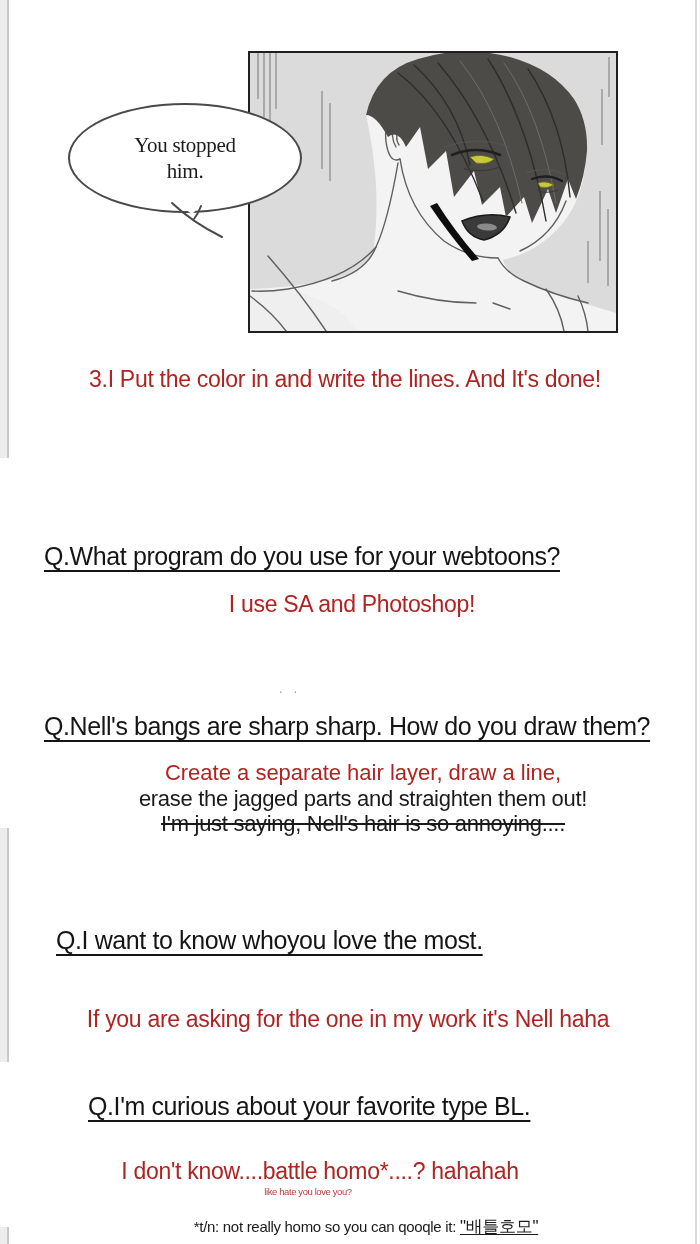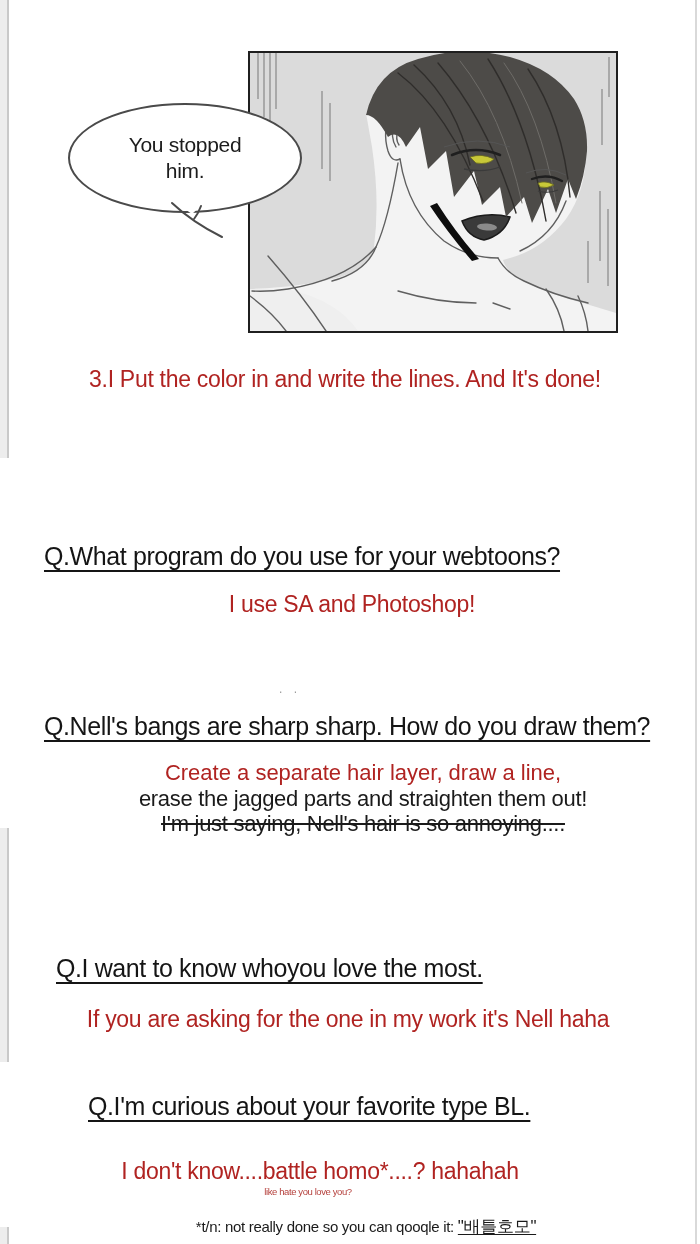--- a/index.html
+++ b/index.html
@@ -19,21 +19,21 @@
     background:#dbdbdb;border:2px solid #1f1f1f;box-sizing:border-box;z-index:1;
   }
   .panel svg{position:absolute;left:0;top:0;}
   
   .bubble{
     position:absolute;left:68px;top:103px;width:234px;height:110px;
     background:#ffffff;border:2px solid #4a4a4a;border-radius:50%;
     display:flex;flex-direction:column;align-items:center;justify-content:center;
     z-index:3;box-sizing:border-box;
   }
-  .bubble .line{font-size:21px;line-height:26px;color:#1c1c1c;letter-spacing:-0.3px;}
+  .bubble .line{font-size:21px;line-height:26px;color:#1c1c1c;letter-spacing:-0.3px;font-family:Liberation Serif, serif;}
   .tail{position:absolute;left:152px;top:200px;z-index:4;}
   
   .caption{
     left:-5px;top:366px;width:700px;text-align:center;
     font-size:23px;color:#b02321;letter-spacing:-0.3px;
   }
   .question{
     font-size:25px;color:#151515;letter-spacing:-0.4px;
     text-decoration:underline;text-decoration-thickness:2px;text-underline-offset:5px;
   }
@@ -147,22 +147,22 @@
 
 <div class="abs dots" style="left:279px;top:682px;">. .</div>
 
 <div class="abs question" style="left:44px;top:712px;">Q.Nell's bangs are sharp sharp. How do you draw them?</div>
 <div class="abs" style="left:13px;top:760px;width:700px;">
   <span class="a2line red">Create a separate hair layer, draw a line,</span>
   <span class="a2line ans-black">erase the jagged parts and straighten them out!</span>
   <span class="a2line ans-black strike">I'm just saying, Nell's hair is so annoying....</span>
 </div>
 
-<div class="abs question" style="left:56px;top:954px;">Q.I want to know whoyou love the most.</div>
+<div class="abs question" style="left:56px;top:926px;">Q.I want to know whoyou love the most.</div>
 <div class="abs ans-red" style="left:-2px;top:1006px;width:700px;text-align:center;">If you are asking for the one in my work it's Nell haha</div>
 
 <div class="abs question" style="left:56px;top:1092px;margin-left:32px;">Q.I'm curious about your favorite type BL.</div>
 <div class="abs ans-red" style="left:-30px;top:1158px;width:700px;text-align:center;">I don't know....battle homo*....? hahahah</div>
 <div class="abs small-red" style="left:-42px;top:1186px;width:700px;text-align:center;">like hate you love you?</div>
 
 <div class="abs footnote" style="left:16px;top:1215px;width:700px;text-align:center;">
-  <span>*t/n: not really done so you can qooqle it: </span><span class="kr">"배틀호모"</span>
+  <span>*t/n: not really homo so you can qooqle it: </span><span class="kr">"배틀호모"</span>
 </div>
 
 </body></html>

